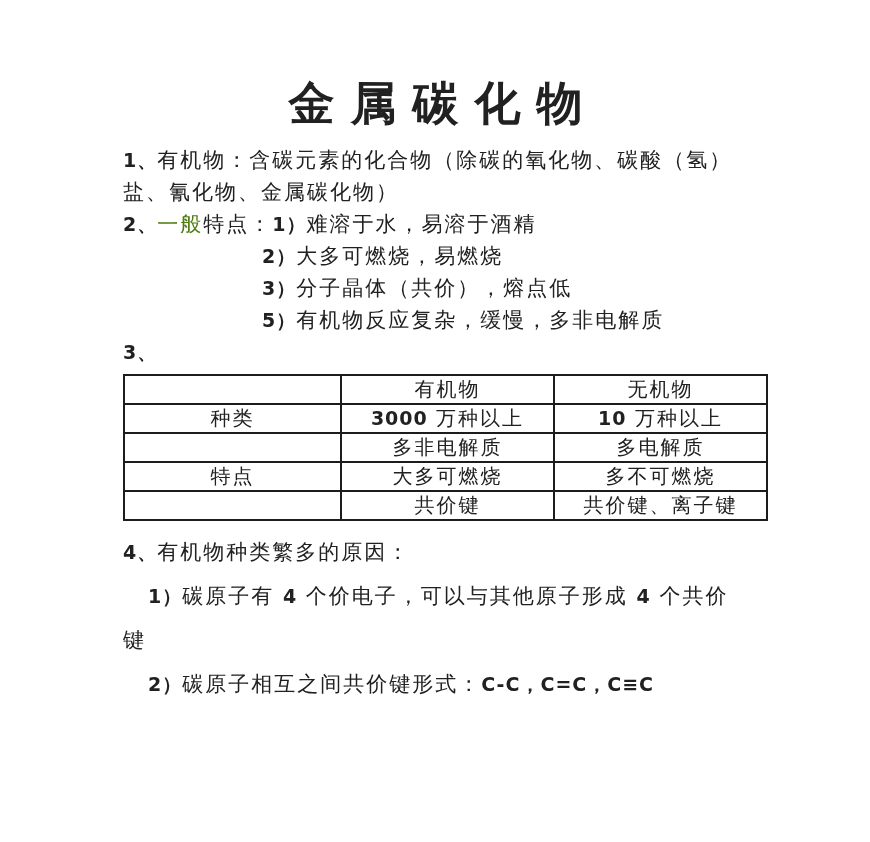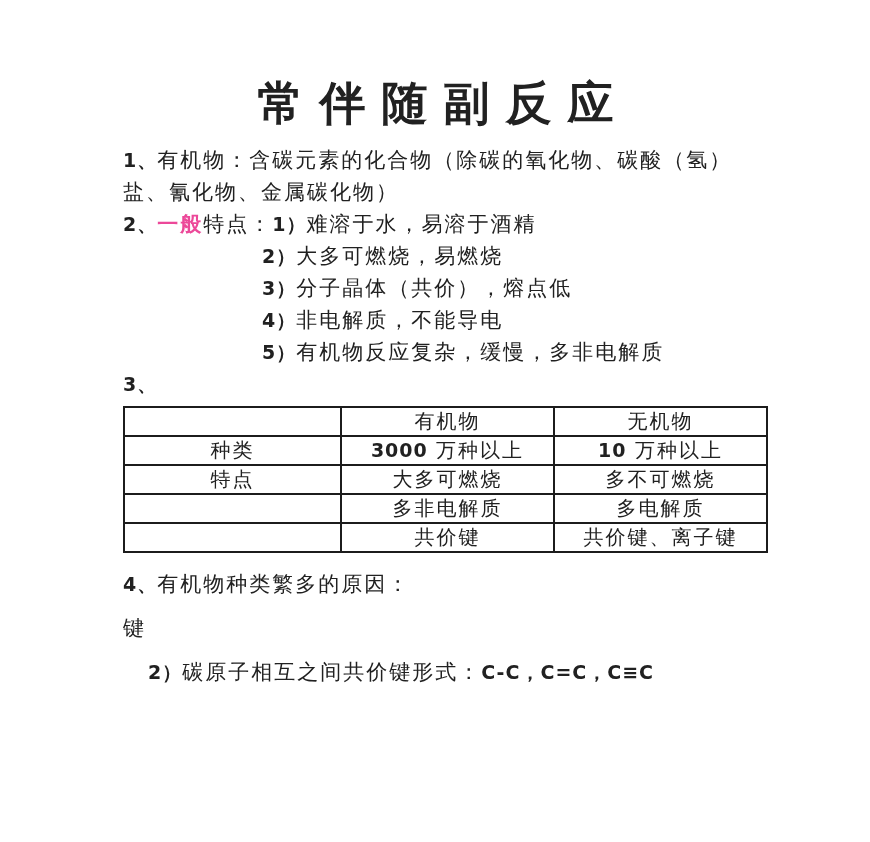--- a/index.html
+++ b/index.html
@@ -31,21 +31,21 @@
   }
   .line{white-space:nowrap;}
   .ind-points{padding-left:139px;}
   .ind-sub{padding-left:25px;}
   .n{
     font-family:"DejaVu Sans","Liberation Sans",sans-serif;
     font-weight:700;
     font-size:19px;
     letter-spacing:1px;
   }
-  .red{color:#ec4899;font-weight:700;}
+  .red{color:#4d7c0f;font-weight:400;}
   .arrow-wrap{display:inline-block;vertical-align:-1px;margin:0 2px;}
   .close-quote{margin-left:26px;}
   table.cmp{
     border-collapse:collapse;
     table-layout:fixed;
     width:625px;
     margin-top:6px;
     font-size:20px;
     letter-spacing:2px;
   }
@@ -66,43 +66,40 @@
     font-size:21px;
     line-height:44px;
     letter-spacing:2px;
   }
 </style>
 </head>
 <body>
 
 <div class="page">
 
-  <h1 class="title">常伴随副反应</h1>
+  <h1 class="title">金属碳化物</h1>
 
   <div class="body-block">
 
     <div class="line">
       <span class="n">1、</span><span>有机物：含碳元素的化合物（除碳的氧化物、碳酸（氢）</span>
     </div>
     <div class="line">
       <span>盐、氰化物、金属碳化物）</span>
     </div>
 
     <div class="line">
       <span class="n">2、</span><span class="red">一般</span><span>特点：</span><span class="n">1）</span><span>难溶于水，易溶于酒精</span>
     </div>
 
     <div class="line ind-points">
       <span class="n">2）</span><span>大多可燃烧，易燃烧</span>
     </div>
     <div class="line ind-points">
       <span class="n">3）</span><span>分子晶体（共价），熔点低</span>
-    </div>
-    <div class="line ind-points">
-      <span class="n">4）</span><span>非电解质，不能导电</span>
     </div>
     <div class="line ind-points">
       <span class="n">5）</span><span>有机物反应复杂，缓慢，多非电解质</span>
     </div>
 
 
     <div class="line">
       <span class="n">3、</span>
     </div>
   </div>
@@ -113,41 +110,44 @@
         <td class="col-label"><span class="n"></span><span></span></td>
         <td class="col-org"><span class="n"></span><span>有机物</span></td>
         <td class="col-inorg"><span class="n"></span><span>无机物</span></td>
       </tr>
       <tr>
         <td class="col-label"><span class="n"></span><span>种类</span></td>
         <td class="col-org"><span class="n">3000</span><span> 万种以上</span></td>
         <td class="col-inorg"><span class="n">10</span><span> 万种以上</span></td>
       </tr>
       <tr>
+        <td class="col-label"><span class="n"></span><span></span></td>
+        <td class="col-org"><span class="n"></span><span>多非电解质</span></td>
+        <td class="col-inorg"><span class="n"></span><span>多电解质</span></td>
+      </tr>
+      <tr>
         <td class="col-label"><span class="n"></span><span>特点</span></td>
         <td class="col-org"><span class="n"></span><span>大多可燃烧</span></td>
         <td class="col-inorg"><span class="n"></span><span>多不可燃烧</span></td>
-      </tr>
-      <tr>
-        <td class="col-label"><span class="n"></span><span></span></td>
-        <td class="col-org"><span class="n"></span><span>多非电解质</span></td>
-        <td class="col-inorg"><span class="n"></span><span>多电解质</span></td>
       </tr>
       <tr>
         <td class="col-label"><span class="n"></span><span></span></td>
         <td class="col-org"><span class="n"></span><span>共价键</span></td>
         <td class="col-inorg"><span class="n"></span><span>共价键、离子键</span></td>
       </tr>
     </tbody>
   </table>
 
   <div class="tail-block">
     <div class="line">
       <span class="n">4、</span><span>有机物种类繁多的原因：</span>
     </div>
+    <div class="line ind-sub">
+      <span class="n">1）</span><span>碳原子有 </span><span class="n">4</span><span> 个价电子，可以与其他原子形成 </span><span class="n">4</span><span> 个共价</span>
+    </div>
     <div class="line">
       <span>键</span>
     </div>
     <div class="line ind-sub">
       <span class="n">2）</span><span>碳原子相互之间共价键形式：</span><span class="n">C-C，C=C，C≡C</span>
     </div>
   </div>
 
 </div>
 

